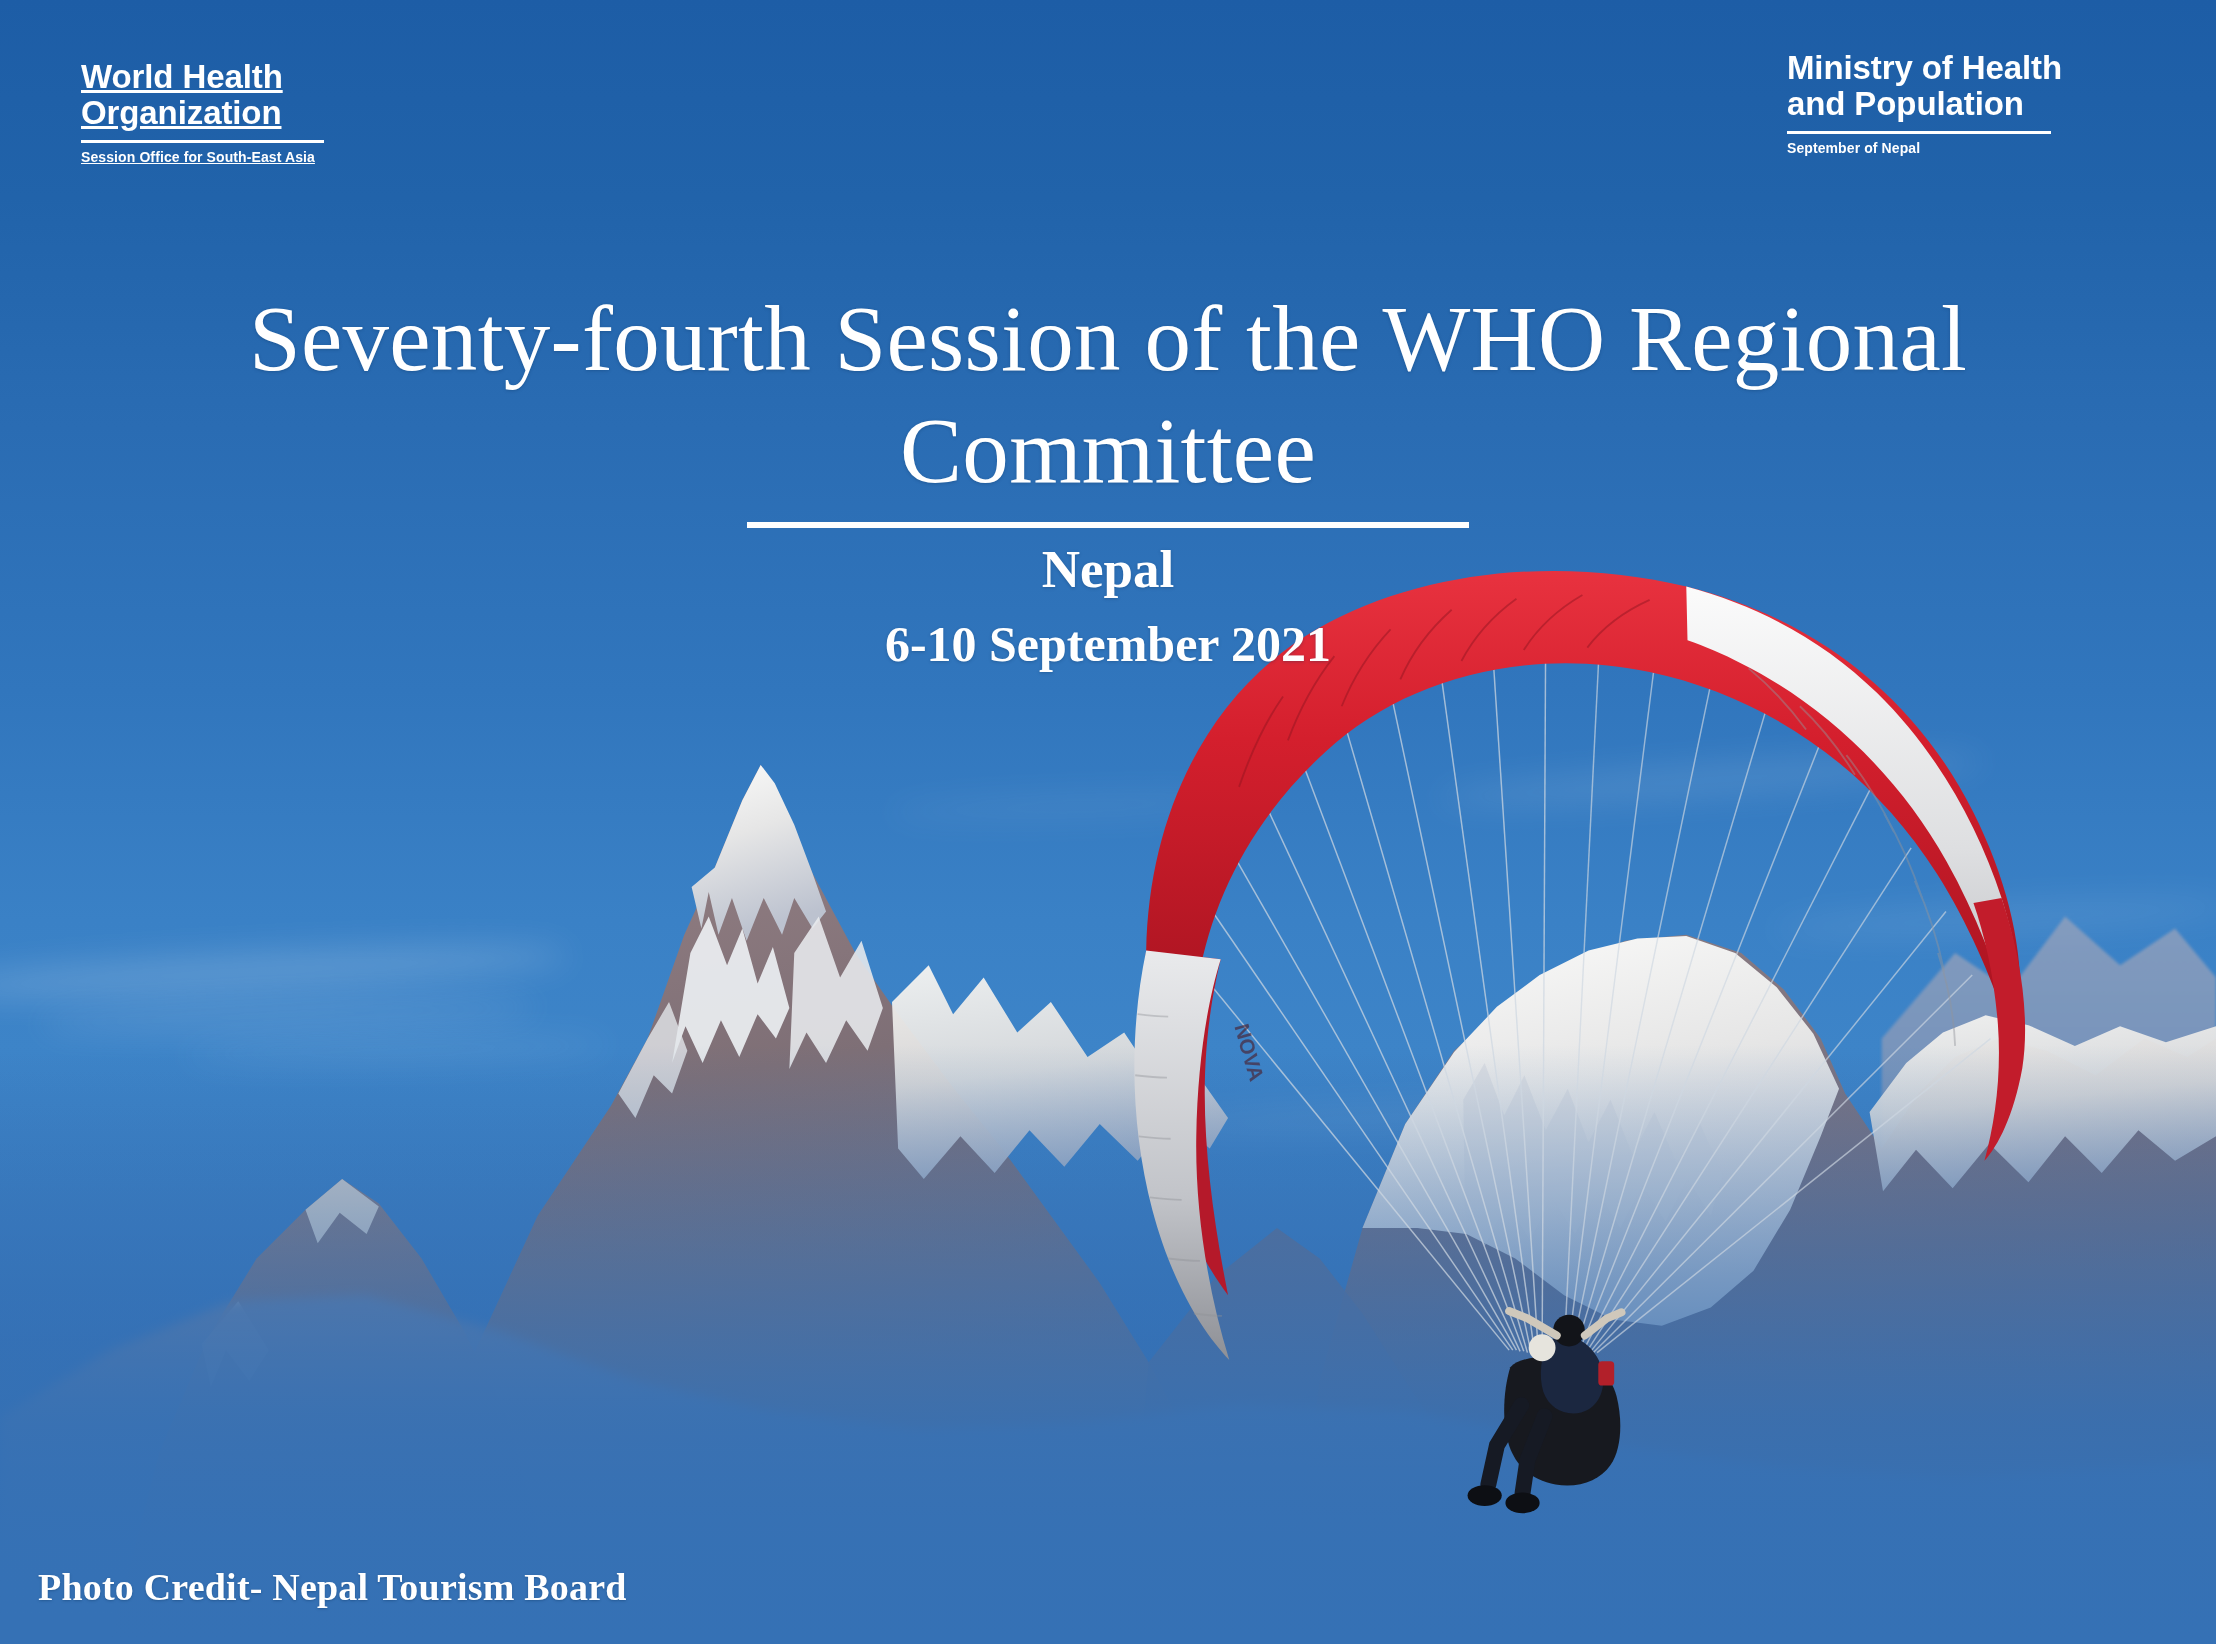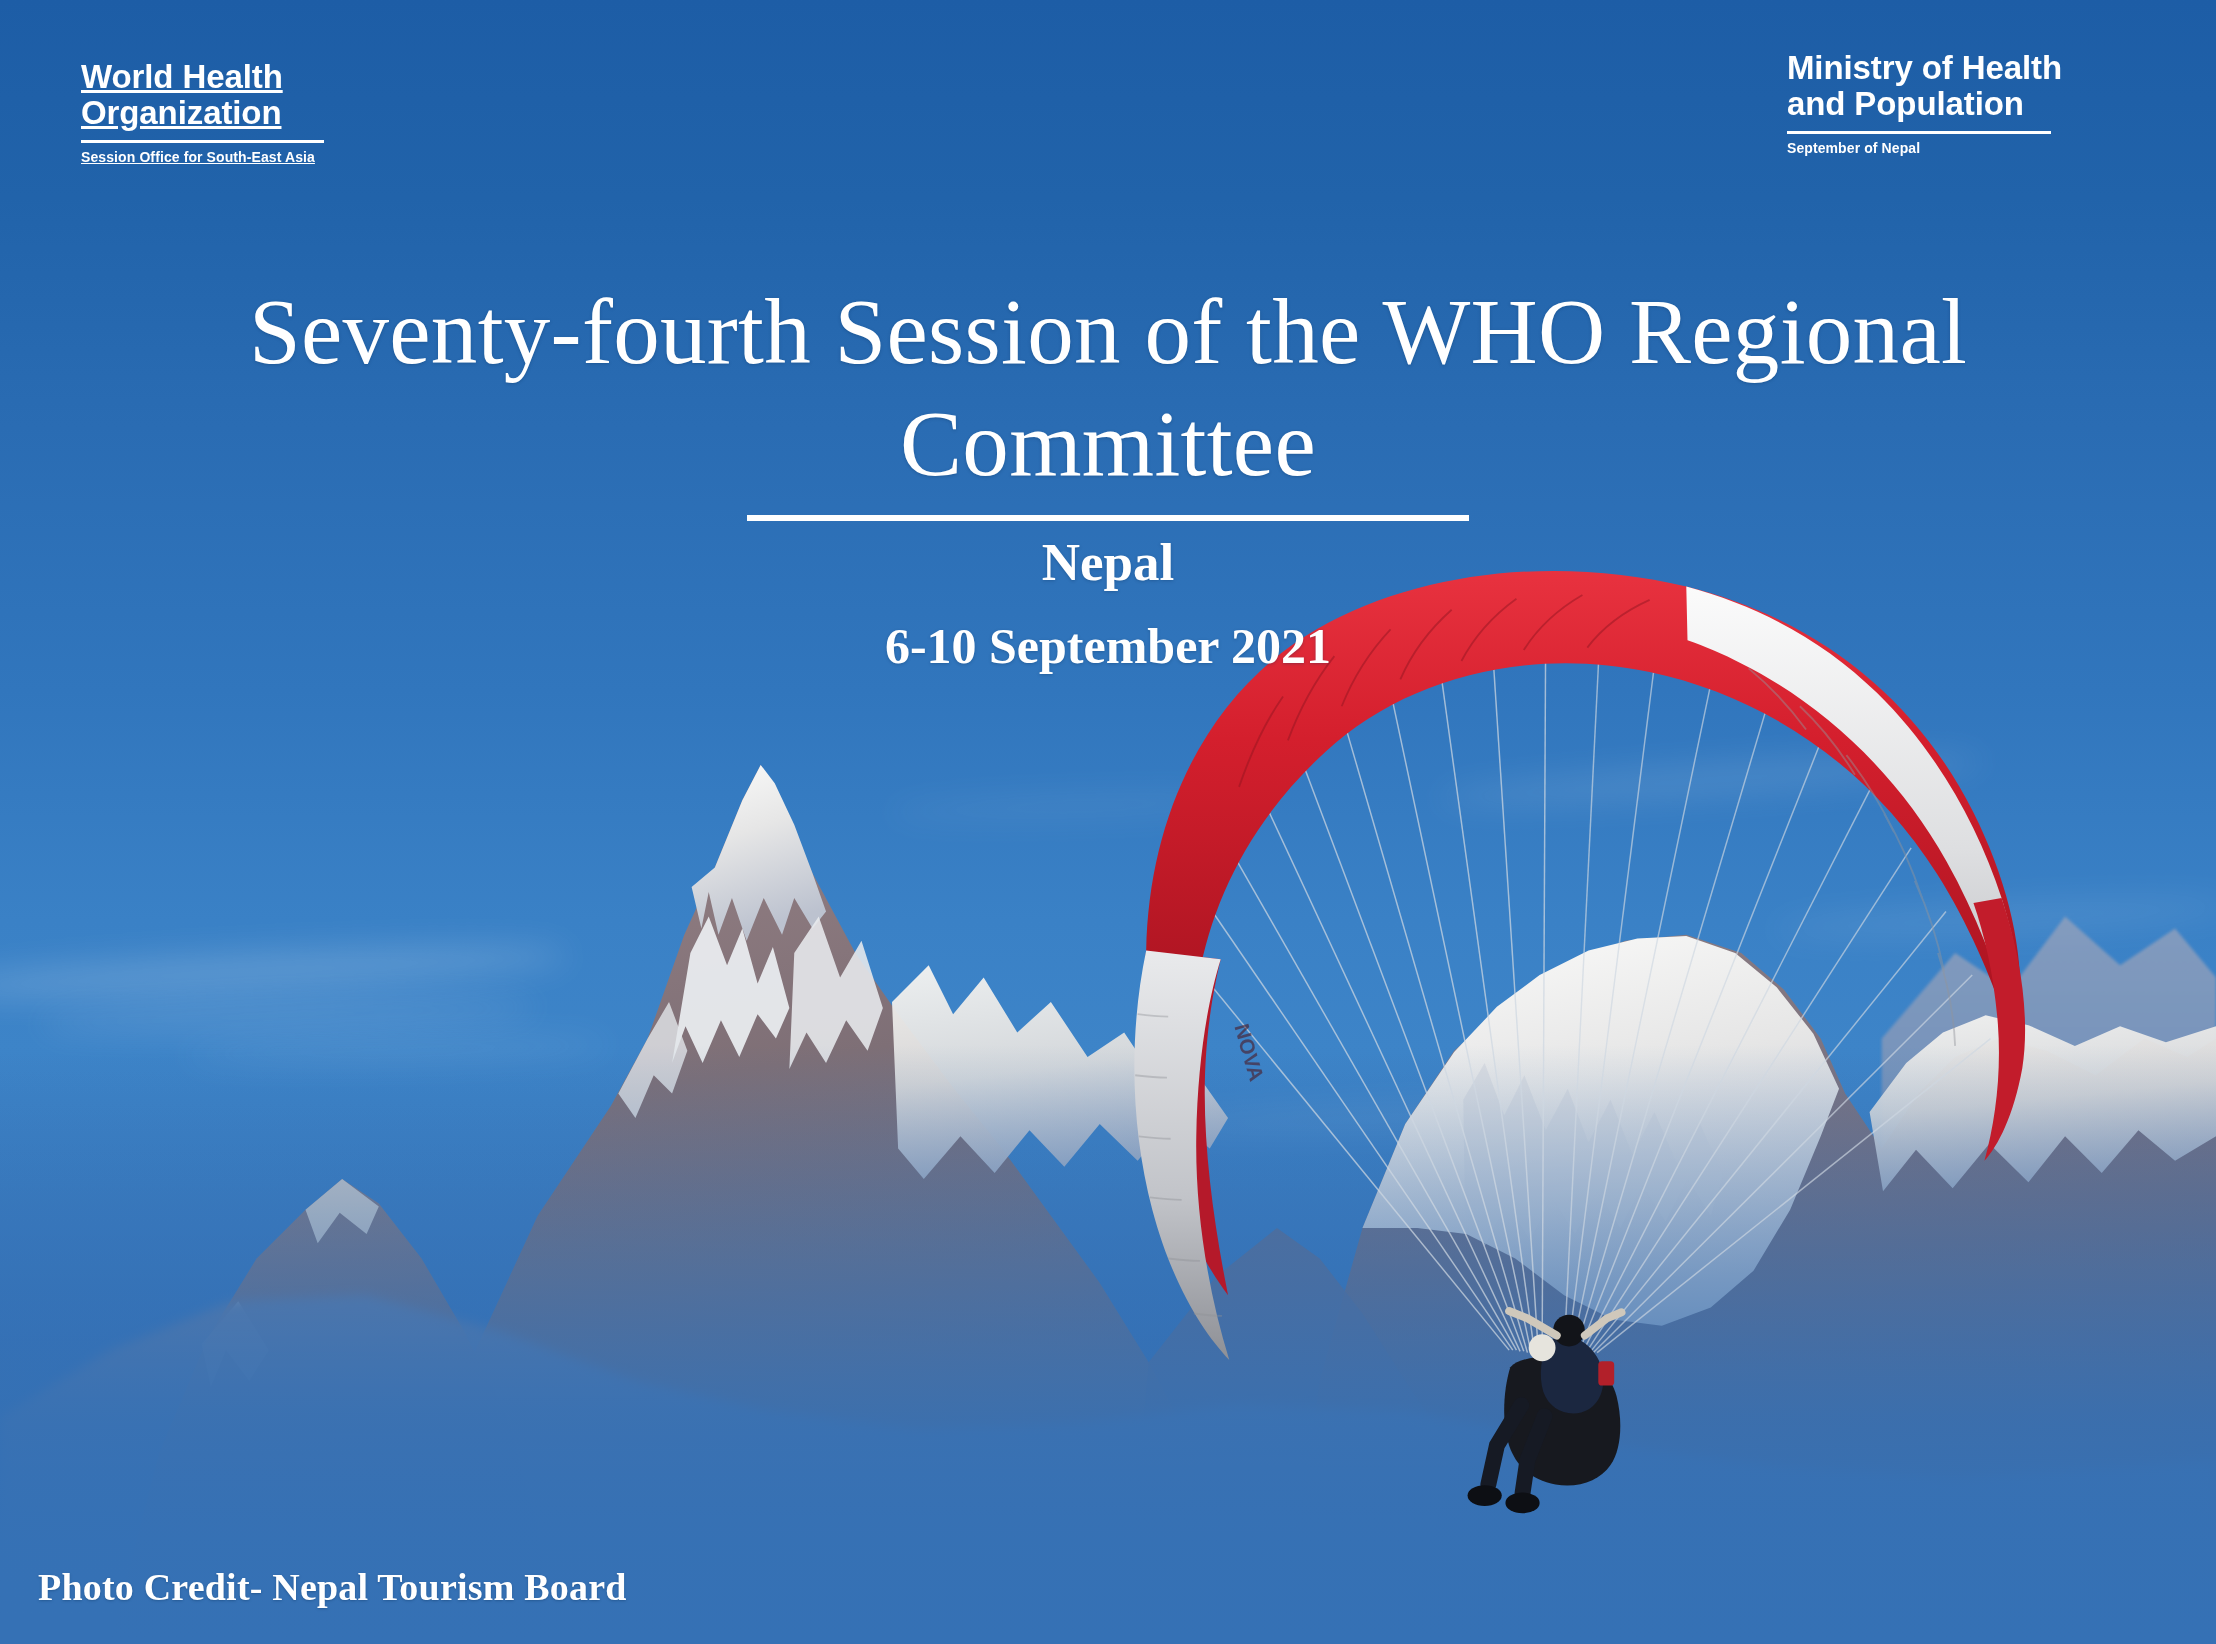--- a/index.html
+++ b/index.html
@@ -107,21 +107,21 @@
     top: 268px;
     text-align: center;
   }
   .title {
     color: #ffffff;
     font-family: "Liberation Serif", serif;
     font-weight: 400;
     font-size: 93px;
     line-height: 1.20;
     letter-spacing: 0.3px;
-    margin: 8px 92px;
+    margin: 15px 92px;
     text-shadow: 0 1.2px 3.1px rgba(10,45,85,0.30);
   }
   .title-rule {
     width: 722px;
     height: 5.5px;
     background: #ffffff;
     margin: 16px auto 0 auto;
   }
   .place {
     color: #ffffff;
@@ -131,21 +131,21 @@
     line-height: 1.12;
     margin-top: 12px;
     text-shadow: 0 1.2px 3.1px rgba(10,45,85,0.30);
   }
   .dates {
     color: #ffffff;
     font-family: "Liberation Serif", serif;
     font-weight: 700;
     font-size: 50px;
     line-height: 1.12;
-    margin-top: 26px;
+    margin-top: 17px;
     text-shadow: 0 1.2px 3.1px rgba(10,45,85,0.30);
   }
 
   
   .credit {
     position: absolute;
     left: 38px;
     bottom: 35px;
     color: #ffffff;
     font-family: "Liberation Serif", serif;

